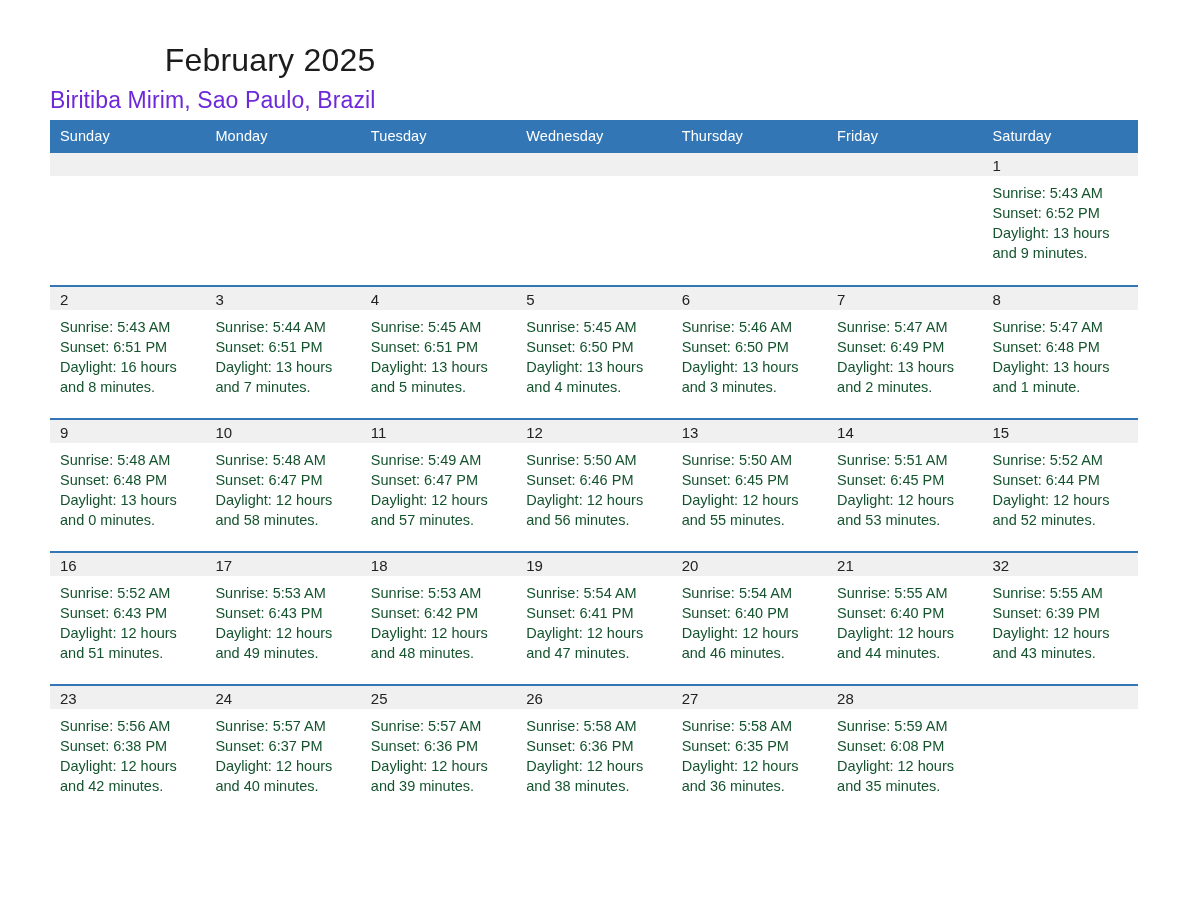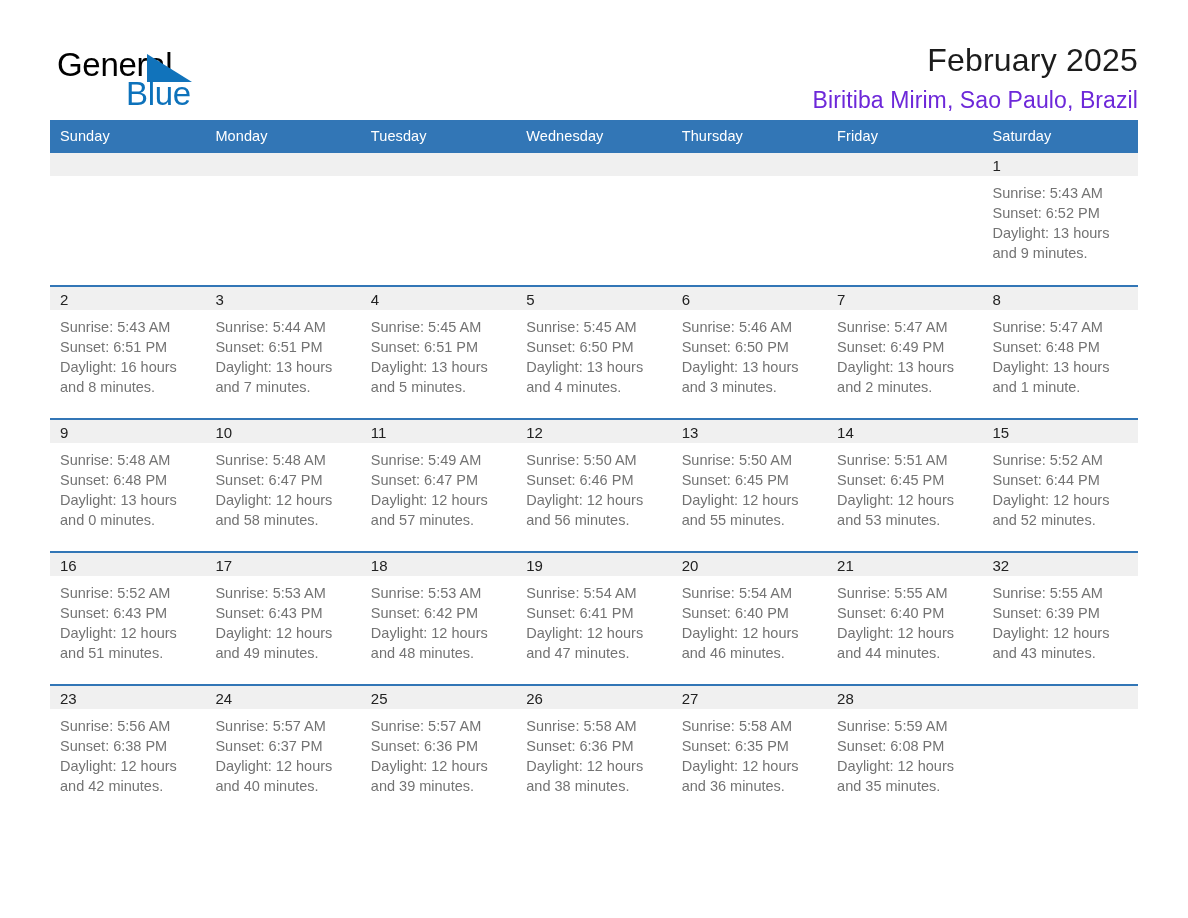--- a/index.html
+++ b/index.html
@@ -129,42 +129,37 @@
     color: #222222;
     line-height: 20px;
   }
   .daynum-band.empty {
     color: transparent;
   }
   .cell-body {
     padding: 7px 8px 0 10px;
     font-size: 14.5px;
     line-height: 20px;
-    color: #737373;
+    color: #14532d;
   }
   .cell-body div {
     white-space: nowrap;
   }
   .cell-body .daylight-line {
     white-space: normal;
   }
   .cell-empty .cell-body { visibility: hidden; }
 </style>
 </head>
 <body>
 
 <div class="page">
 
   <div class="header">
 
-    <div class="brand">
-      <span class="brand-general">General</span>
-      <span class="brand-triangle"></span>
-      <span class="brand-blue">Blue</span>
-    </div>
 
     <div class="titles">
       <h1 class="month-title">February 2025</h1>
       <h2 class="location-title">Biritiba Mirim, Sao Paulo, Brazil</h2>
     </div>
 
   </div>
 
   <table class="calendar">
     <thead>

